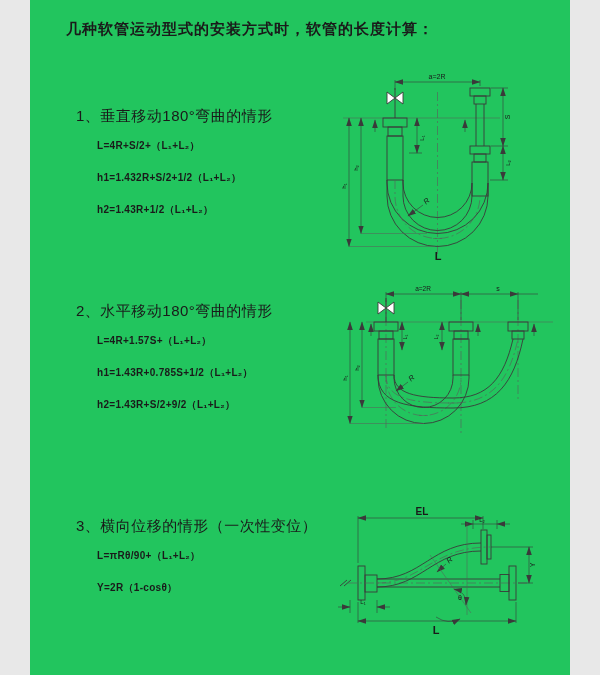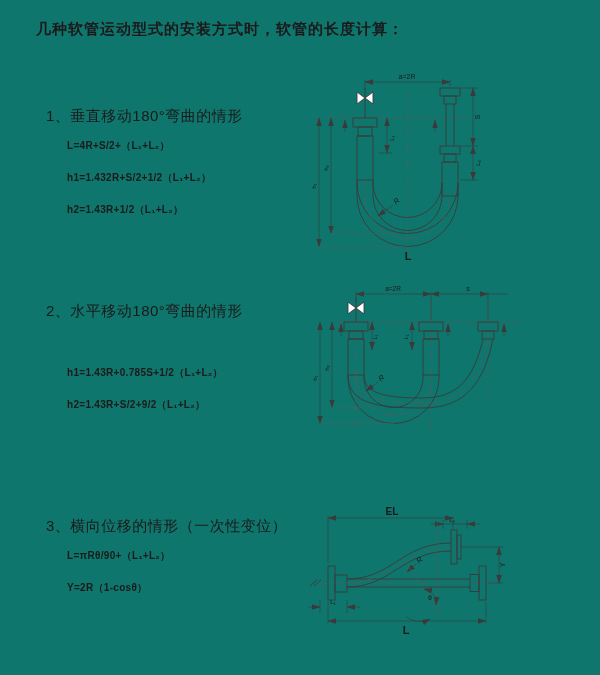--- a/index.html
+++ b/index.html
@@ -1,17 +1,17 @@
 <!DOCTYPE html>
 <html><head>
 <meta charset="utf-8">
 <style>
   html,body{margin:0;padding:0;background:#e8e8e8;}
   .page{
-    position:relative;width:600px;height:675px;background:#0f766e;
+    position:relative;width:540px;height:675px;background:#22c55e;
     font-family:"Liberation Sans","DejaVu Sans",sans-serif;color:#1a1a1a;
     overflow:hidden;margin:0 auto;
   }
   .title{position:absolute;left:36px;top:20px;font-size:15px;font-weight:bold;letter-spacing:1px;}
   .sec-heading{position:absolute;font-size:15px;font-weight:normal;letter-spacing:0.5px;}
   .formula{position:absolute;font-size:10px;font-weight:bold;letter-spacing:0.3px;}
   svg{position:absolute;}
   svg text{font-family:"Liberation Sans","DejaVu Sans",sans-serif;fill:#1a1a1a;}
   .dim{stroke:#3a3a3a;stroke-width:0.6;fill:none;}
   .fig{stroke:#3a3a3a;stroke-width:0.9;fill:none;}
@@ -24,20 +24,21 @@
 <div class="page">
 
   <div class="title">几种软管运动型式的安装方式时，软管的长度计算：</div>
 
   <div class="sec-heading" style="left:46px;top:107px;">1、垂直移动180°弯曲的情形</div>
   <div class="formula" style="left:67px;top:139px;">L=4R+S/2+（L₁+L₂）</div>
   <div class="formula" style="left:67px;top:171px;">h1=1.432R+S/2+1/2（L₁+L₂）</div>
   <div class="formula" style="left:67px;top:203px;">h2=1.43R+1/2（L₁+L₂）</div>
 
   <div class="sec-heading" style="left:46px;top:302px;">2、水平移动180°弯曲的情形</div>
+  <div class="formula" style="left:67px;top:334px;">L=4R+1.57S+（L₁+L₂）</div>
   <div class="formula" style="left:67px;top:366px;">h1=1.43R+0.785S+1/2（L₁+L₂）</div>
   <div class="formula" style="left:67px;top:398px;">h2=1.43R+S/2+9/2（L₁+L₂）</div>
 
   <div class="sec-heading" style="left:46px;top:517px;">3、横向位移的情形（一次性变位）</div>
   <div class="formula" style="left:67px;top:549px;">L=πRθ/90+（L₁+L₂）</div>
   <div class="formula" style="left:67px;top:581px;">Y=2R（1-cosθ）</div>
 
   <svg style="left:305px;top:68px;" width="290" height="196" viewBox="0 0 290 196">
     <defs>
       <marker id="ar1" markerWidth="9" markerHeight="8" refX="8" refY="4" orient="auto-start-reverse" markerUnits="userSpaceOnUse">

